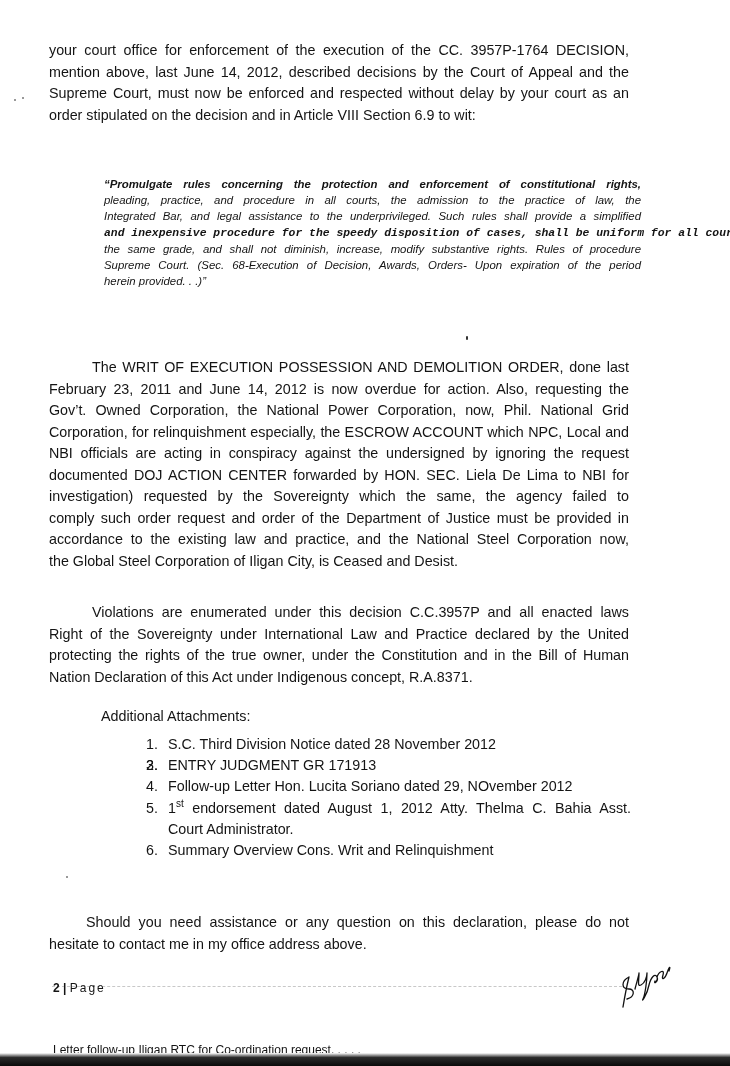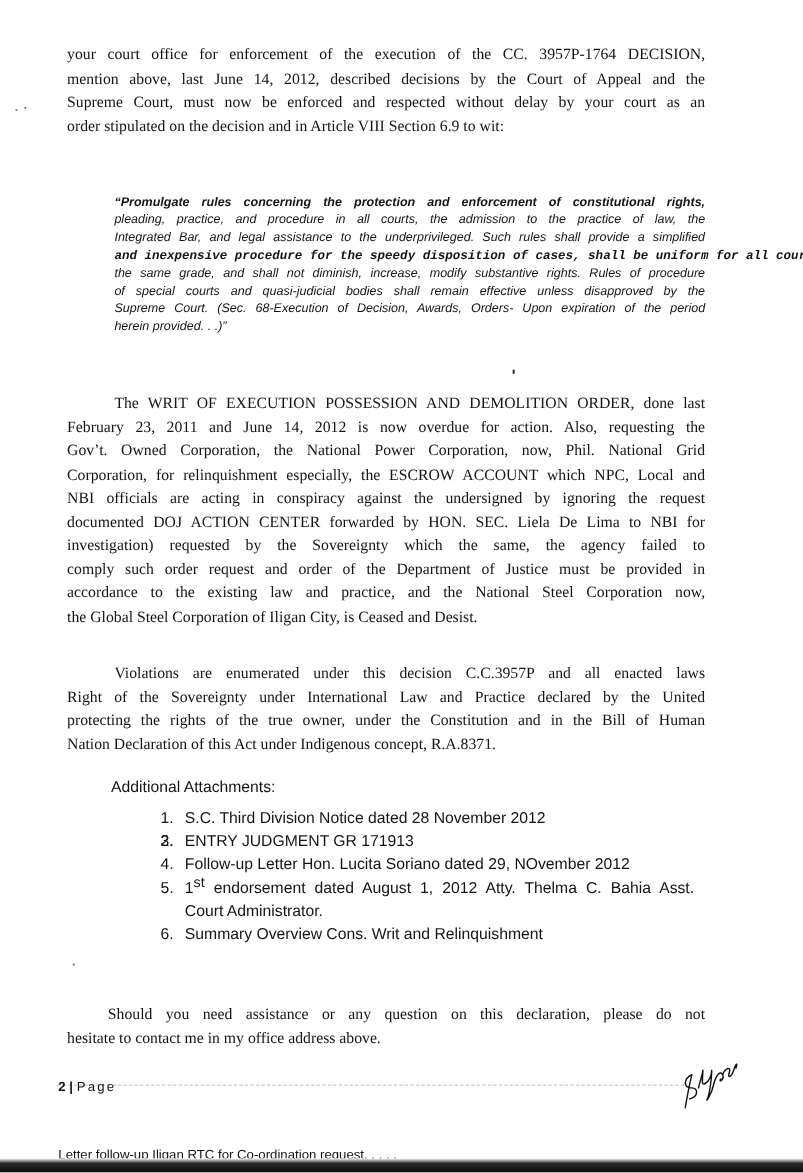--- a/index.html
+++ b/index.html
@@ -1,31 +1,31 @@
 <!DOCTYPE html>
 <html><head>
 <meta charset="utf-8">
 <style>
   html, body { margin: 0; padding: 0; }
   body {
     width: 730px; height: 1066px; background: #ffffff; position: relative; overflow: hidden;
     font-family: "Liberation Sans", "DejaVu Sans", sans-serif; color: #141414;
   }
   .page { position: absolute; left: 0; top: 0; width: 730px; height: 1066px; }
-  .block { position: absolute; left: 61px; width: 580px; font-size: 14.3px; line-height: 21.5px; text-align: justify; font-family: Liberation Serif, serif; }
+  .block { position: absolute; left: 49px; width: 580px; font-size: 14.3px; line-height: 21.5px; text-align: justify; }
   .block .line { display: block; text-align: justify; text-align-last: justify; white-space: nowrap; }
   .block .line.last { text-align-last: left; }
   .quote { position: absolute; left: 104px; width: 537px; font-size: 11.4px; line-height: 16.2px; font-style: italic; }
   .quote .line { display: block; text-align: justify; text-align-last: justify; white-space: nowrap; }
   .quote .line.last { text-align-last: left; }
   .att-head { position: absolute; left: 101px; top: 708px; font-size: 14.3px; }
   .att-list { position: absolute; left: 146px; top: 734px; width: 485px; font-size: 14.3px; line-height: 21.2px; margin: 0; padding: 0; list-style: none; }
   .att-list li { position: relative; padding-left: 22px; }
   .att-list .num { position: absolute; left: 0; top: 0; }
-  .att-list sup { font-size: 13px; line-height: 0; }
+  .att-list sup { font-size: 10px; line-height: 0; }
   .att-list li.wrap .l1 { display: block; text-align: justify; text-align-last: justify; white-space: nowrap; }
   .footer-rule { position: absolute; left: 52px; top: 986px; width: 570px; border-top: 1px dashed #c8c8c8; }
   .page-num { position: absolute; left: 53px; top: 981px; font-size: 12px; }
   .page-num b { font-weight: bold; }
   .page-num .pg { letter-spacing: 2px; }
   .footer-note { position: absolute; left: 53px; top: 1043px; font-size: 12px; }
   .signature { position: absolute; left: 617px; top: 955px; width: 60px; height: 60px; }
   .bottom-bar { position: absolute; left: 0; top: 1053px; width: 730px; height: 13px;
     background: linear-gradient(to bottom, #ffffff 0%, #2a2a2a 35%, #0a0a0a 100%); }
   .speck { position: absolute; width: 2px; height: 2px; background: #777; border-radius: 1px; }
@@ -41,21 +41,20 @@
     <span class="line">Supreme Court, must now be enforced and respected without delay by your court as an</span>
     <span class="line last">order stipulated on the decision  and in Article VIII Section 6.9 to wit:</span>
   </div>
 
   <div class="quote" style="top:176px;">
     <span class="line" style="font-weight:bold;">“Promulgate rules concerning the protection and enforcement of constitutional rights,</span>
     <span class="line">pleading, practice, and procedure in all courts, the admission to the practice of law, the</span>
     <span class="line">Integrated Bar, and legal assistance to the underprivileged. Such rules shall provide a simplified</span>
     <span class="line" style="font-weight:bold;font-family:Liberation Mono, monospace;">and inexpensive procedure for the speedy disposition of cases, shall be uniform for all courts of</span>
     <span class="line">the same grade, and shall not diminish, increase, modify substantive rights. Rules of procedure</span>
-    <span class="line">of special courts and quasi-judicial bodies shall remain effective unless disapproved by the</span>
     <span class="line">Supreme Court. (Sec. 68-Execution of Decision, Awards, Orders- Upon expiration of the period</span>
     <span class="line last">herein provided. . .)”</span>
   </div>
 
   <div class="block" style="top:357px;">
     <span class="line" style="padding-left:43px;">The WRIT OF EXECUTION POSSESSION AND DEMOLITION ORDER, done last</span>
     <span class="line">February 23, 2011 and June 14, 2012 is now overdue for action. Also, requesting the</span>
     <span class="line">Gov’t. Owned Corporation, the National Power Corporation, now, Phil. National Grid</span>
     <span class="line">Corporation, for relinquishment especially, the ESCROW ACCOUNT which NPC, Local and</span>
     <span class="line">NBI officials are acting in conspiracy against the undersigned by ignoring the request</span>

